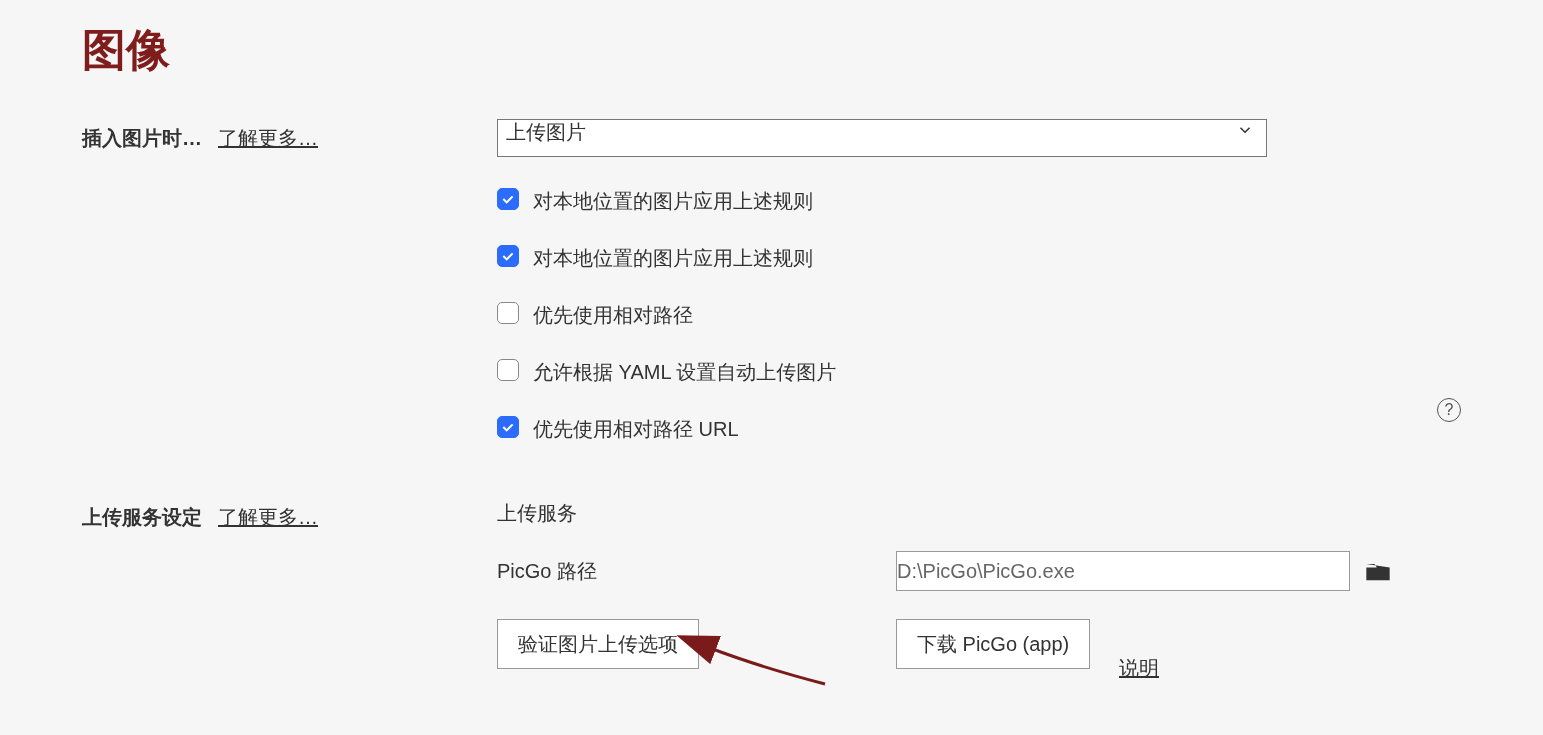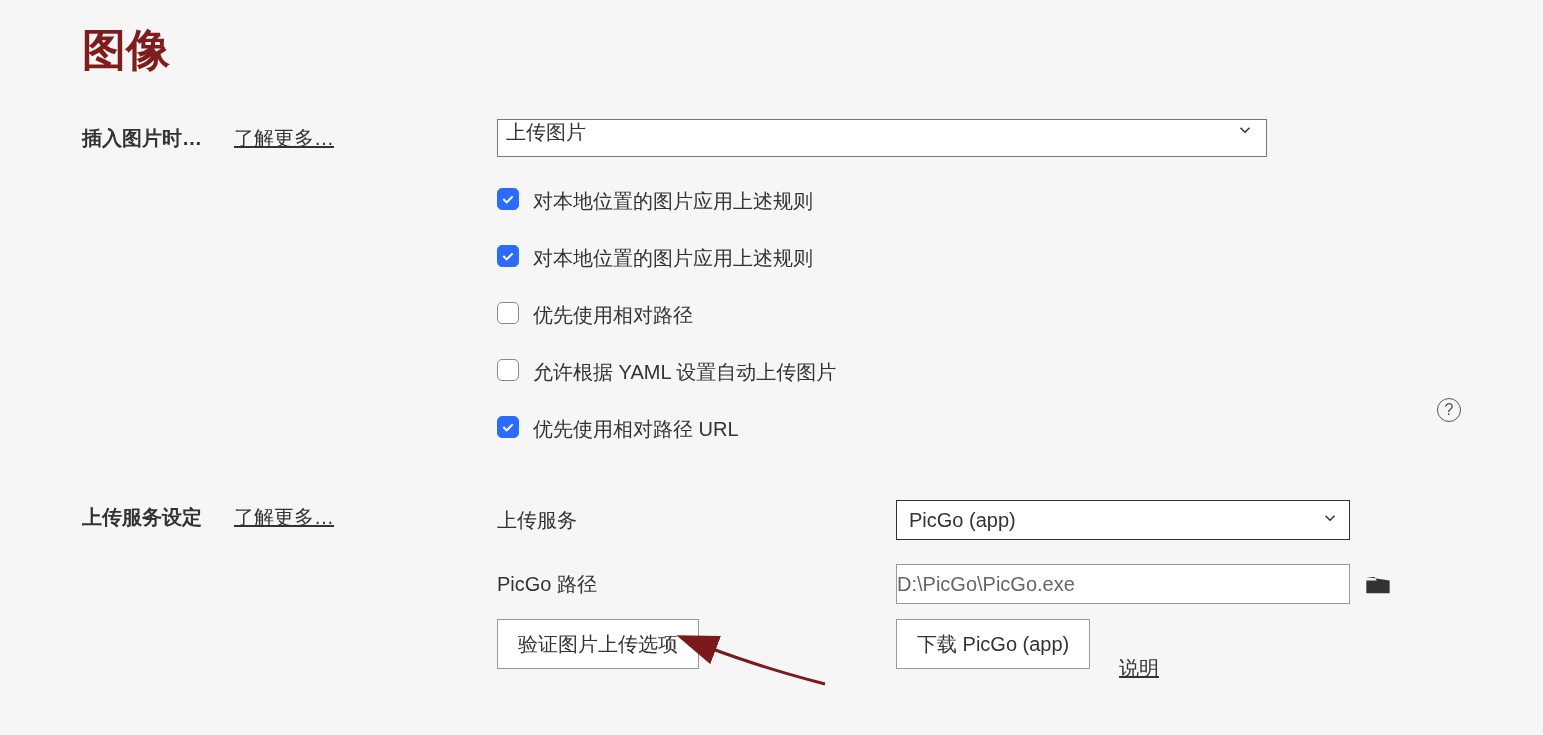--- a/index.html
+++ b/index.html
@@ -26,21 +26,21 @@
       position: absolute;
       display: flex;
       align-items: flex-start;
     }
     .row1 { left: 82px; top: 125px; }
     .row2 { left: 82px; top: 504px; }
     .label-col {
       width: 170px;
       display: flex;
       align-items: baseline;
-      gap: 32px;
+      gap: 16px;
       white-space: nowrap;
     }
     .label-main { font-weight: 700; font-size: 20px; }
     .learn-more { text-decoration: underline; color: #333; font-size: 20px; }
     .select-box {
       position: absolute;
       left: 497px;
       top: 119px;
       width: 770px;
       height: 38px;
@@ -223,28 +223,20 @@
 <div class="section row2">
   <div class="label-col">
     <span class="label-main">上传服务设定</span>
     <a class="learn-more">了解更多…</a>
   </div>
 </div>
 
 <div class="upload-block">
   <div class="fld-row">
     <span class="fld-lbl">上传服务</span>
-    <div class="select2">
-      <span>PicGo (app)</span>
-      <span>
-        <svg width="18" height="18" viewBox="0 0 24 24" fill="none" stroke="#333" stroke-width="2">
-            <polyline points="6 9 12 15 18 9"></polyline>
-          </svg>
-      </span>
-    </div>
   </div>
   <div class="fld-row">
     <span class="fld-lbl">PicGo 路径</span>
     <div class="input-path">
       <span>D:\PicGo\PicGo.exe</span>
     </div>
     <span class="folder-btn">
       <svg width="28" height="24" viewBox="0 0 24 20">
           <path fill="#333" d="M2 4 h7 l2 3 h11 v11 H2 z M2 4 v3 h20"></path>
         </svg>

